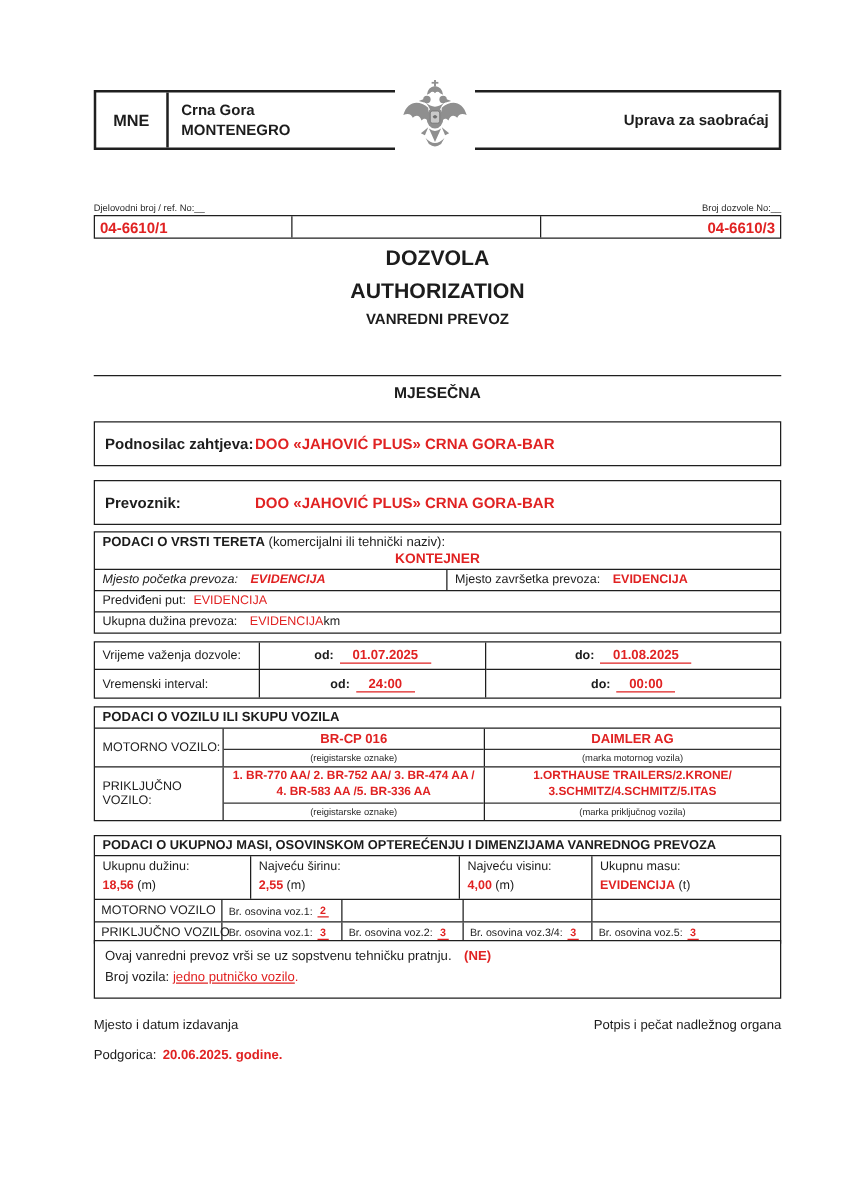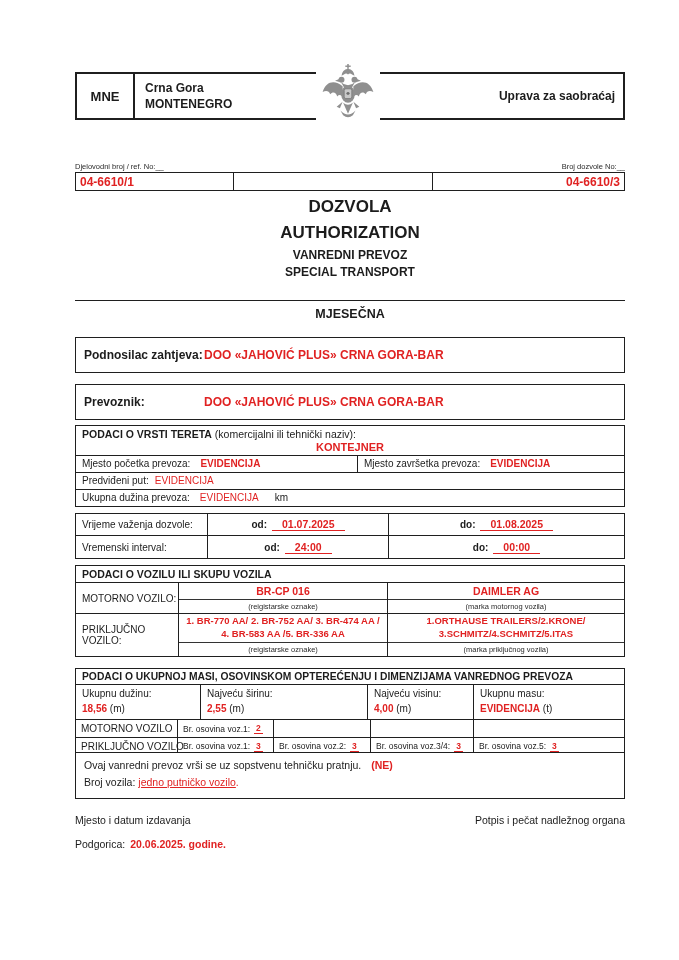--- a/index.html
+++ b/index.html
@@ -42,26 +42,26 @@
   .party-box { left:75px; width:550px; height:36px; display:flex; align-items:center; }
   .party-label { width:128px; padding-left:8px; font-size:12px; font-weight:bold; }
   .party-value { font-size:12px; font-weight:bold; }
 
   
   .cargo-box { left:75px; top:425px; width:550px; }
   .cargo-head { padding:2px 6px 0 6px; font-size:10.5px; border-bottom:1px solid var(--border-black,#1f1f1f); }
   .cargo-name { text-align:center; font-size:11px; font-weight:bold; padding:1px 0 2px; }
   .cargo-row2 { display:grid; grid-template-columns:282px 1fr; border-bottom:1px solid var(--border-black,#1f1f1f); }
   .cargo-cell { padding:2px 6px 3px; font-size:10px; }
-  .cargo-cell.div { border-right:1px solid var(--border-black,#1f1f1f); }
+  .cargo-cell.div { border-right:1px solid var(--border-black,#1f1f1f);font-style:italic; }
   .cargo-row { padding:2px 6px 3px; font-size:10px; border-bottom:1px solid var(--border-black,#1f1f1f); }
   .cargo-row:last-child { border-bottom:none; }
   .ev-b { font-weight:bold; margin-left:10px; }
   .ev { margin-left:6px; }
-  .km { margin-left:16px; }
+  .km { margin-left:0; }
 
   
   .valid-box { left:75px; top:513px; width:550px; display:grid; grid-template-columns:132px 181px 1fr; grid-template-rows:22px 22px; }
   .v-cell { border-right:1px solid var(--border-black,#1f1f1f); display:flex; align-items:center; font-size:10px; }
   .v-cell.noborder { border-right:none; }
   .v-cell.bb { border-bottom:1px solid var(--border-black,#1f1f1f); }
   .v-label { padding-left:6px; }
   .v-mid { justify-content:center; }
   .v-val { font-size:10.5px; font-weight:bold; border-bottom:1.2px solid var(--accent-red,#e02222); padding:0 10px; margin-left:5px; }
 
@@ -145,21 +145,20 @@
   </div>
   <div class="abs ref-labels">
     <span>Djelovodni broj / ref. No:__</span>
     <span>Broj dozvole No:__</span>
   </div>
 
   <div class="abs title-block">
     <div class="t1">DOZVOLA</div>
     <div class="t1">AUTHORIZATION</div>
     <div class="t2">VANREDNI PREVOZ</div>
-    <div class="t2">SPECIAL TRANSPORT</div>
   </div>
   <div class="abs rule"></div>
   <div class="abs period">MJESEČNA</div>
 
   <div class="abs box party-box" style="top:337px;">
     <div class="party-label">Podnosilac zahtjeva:</div>
     <div class="party-value red">DOO «JAHOVIĆ PLUS» CRNA GORA-BAR</div>
   </div>
 
   <div class="abs box party-box" style="top:384px;">

